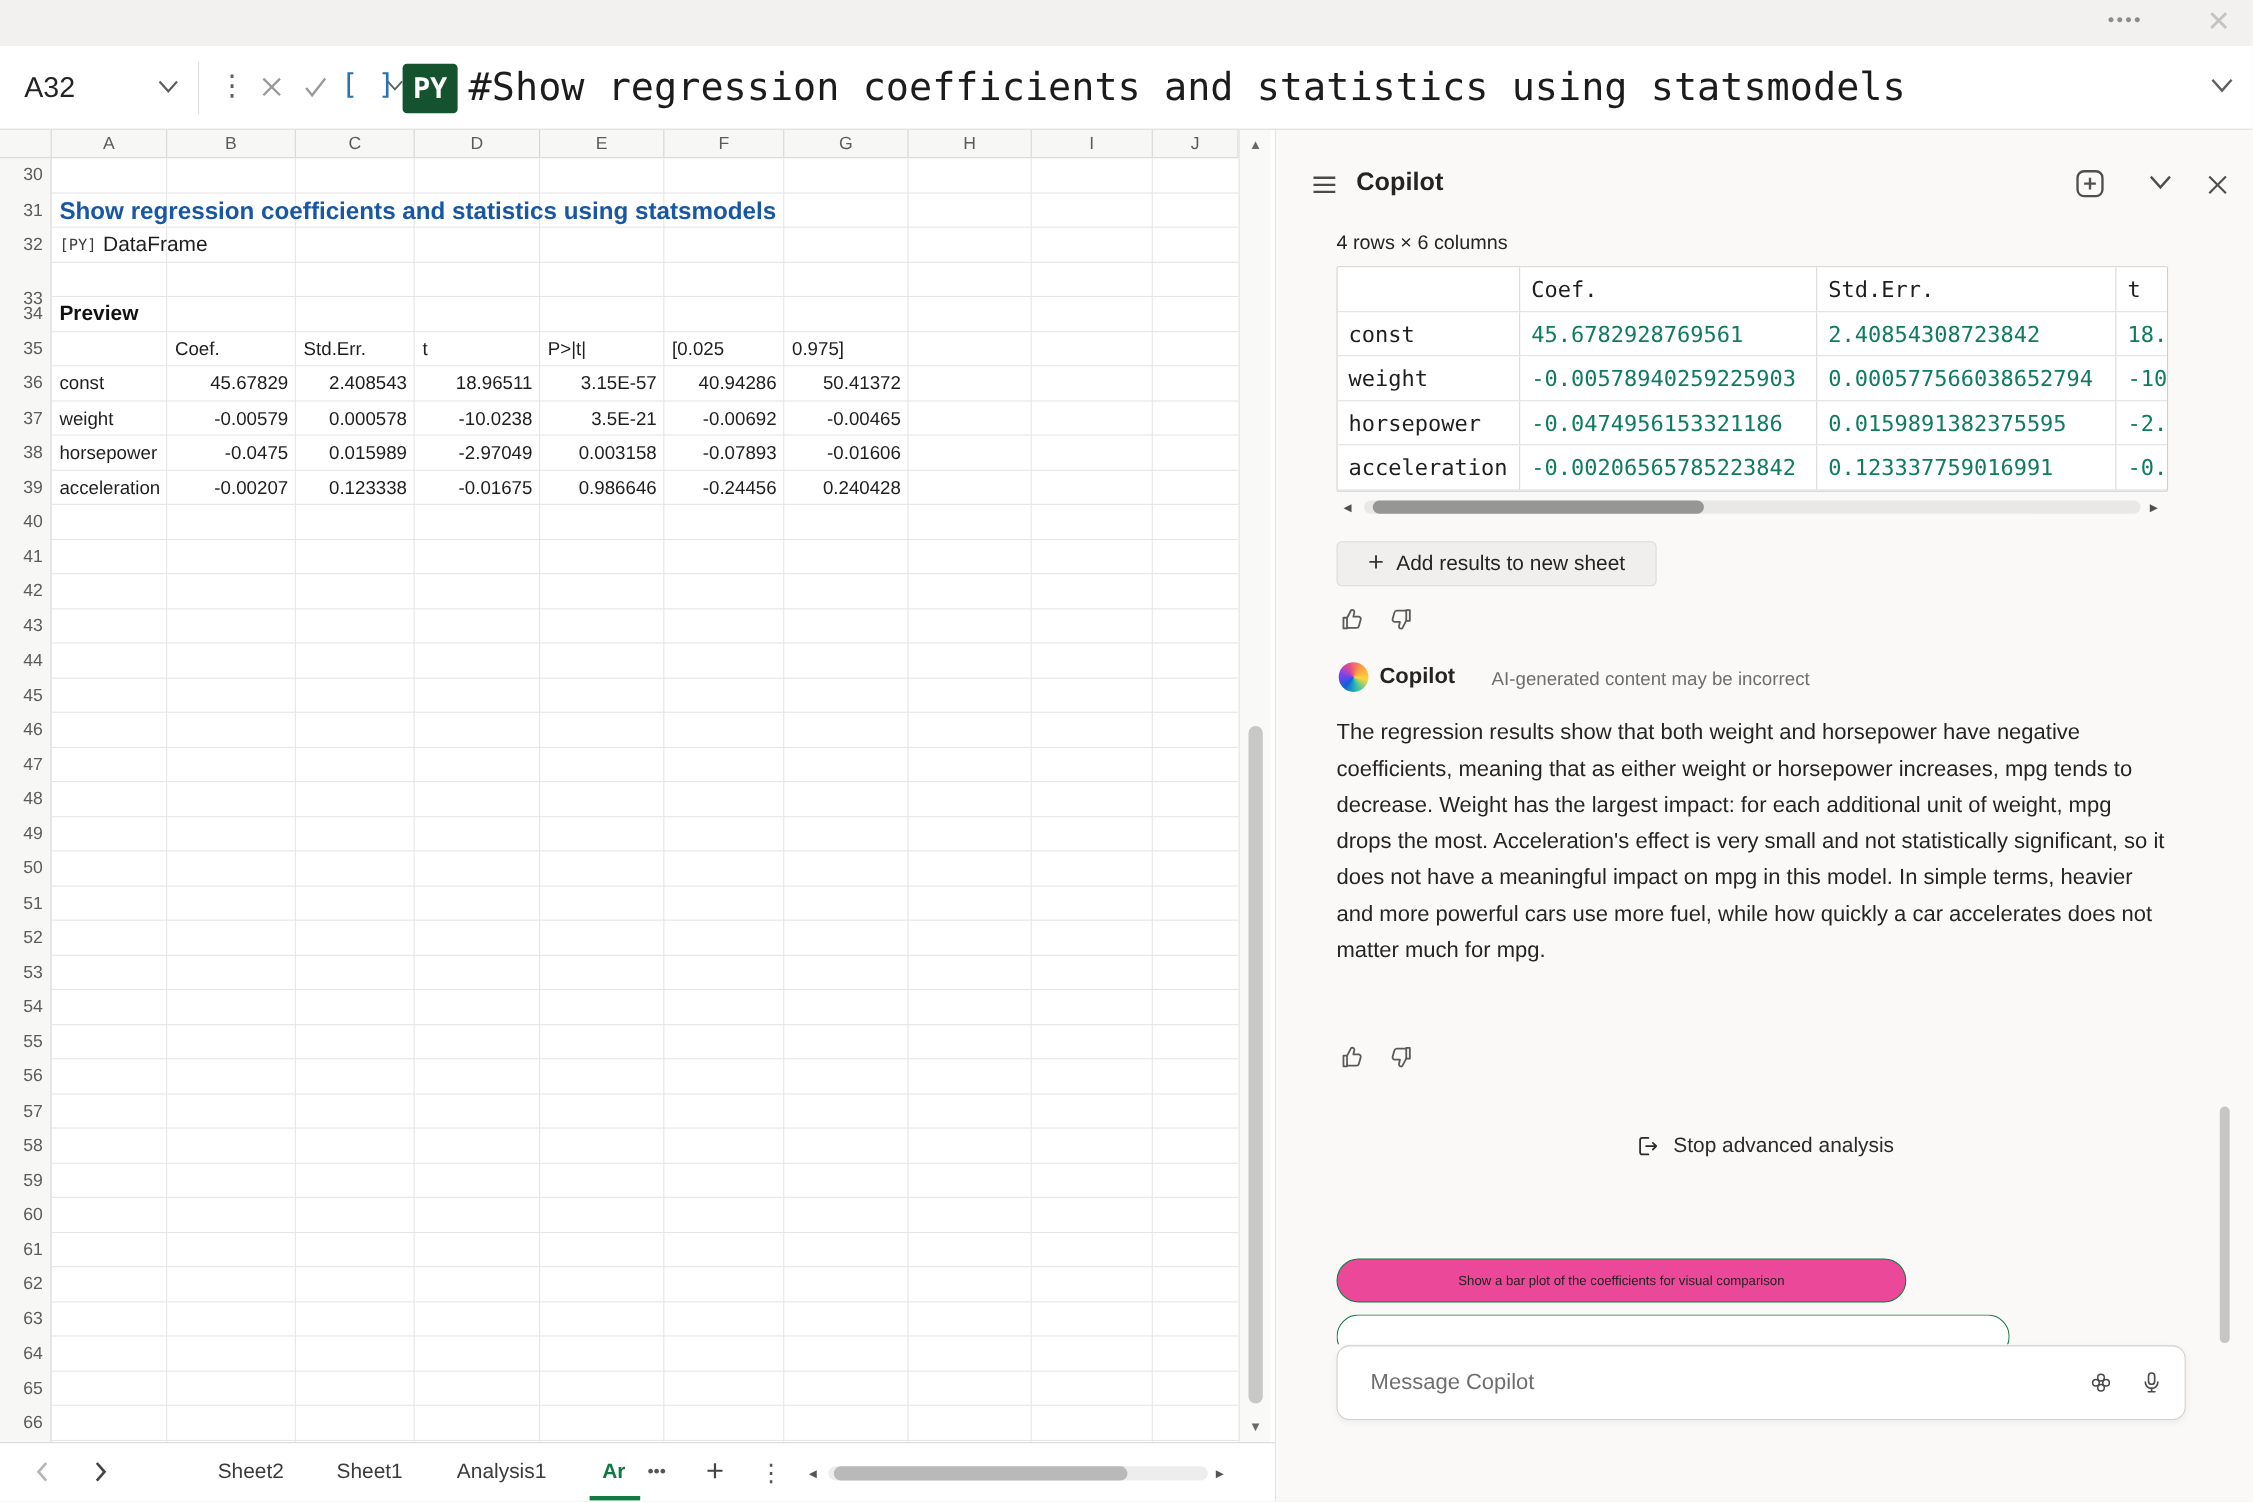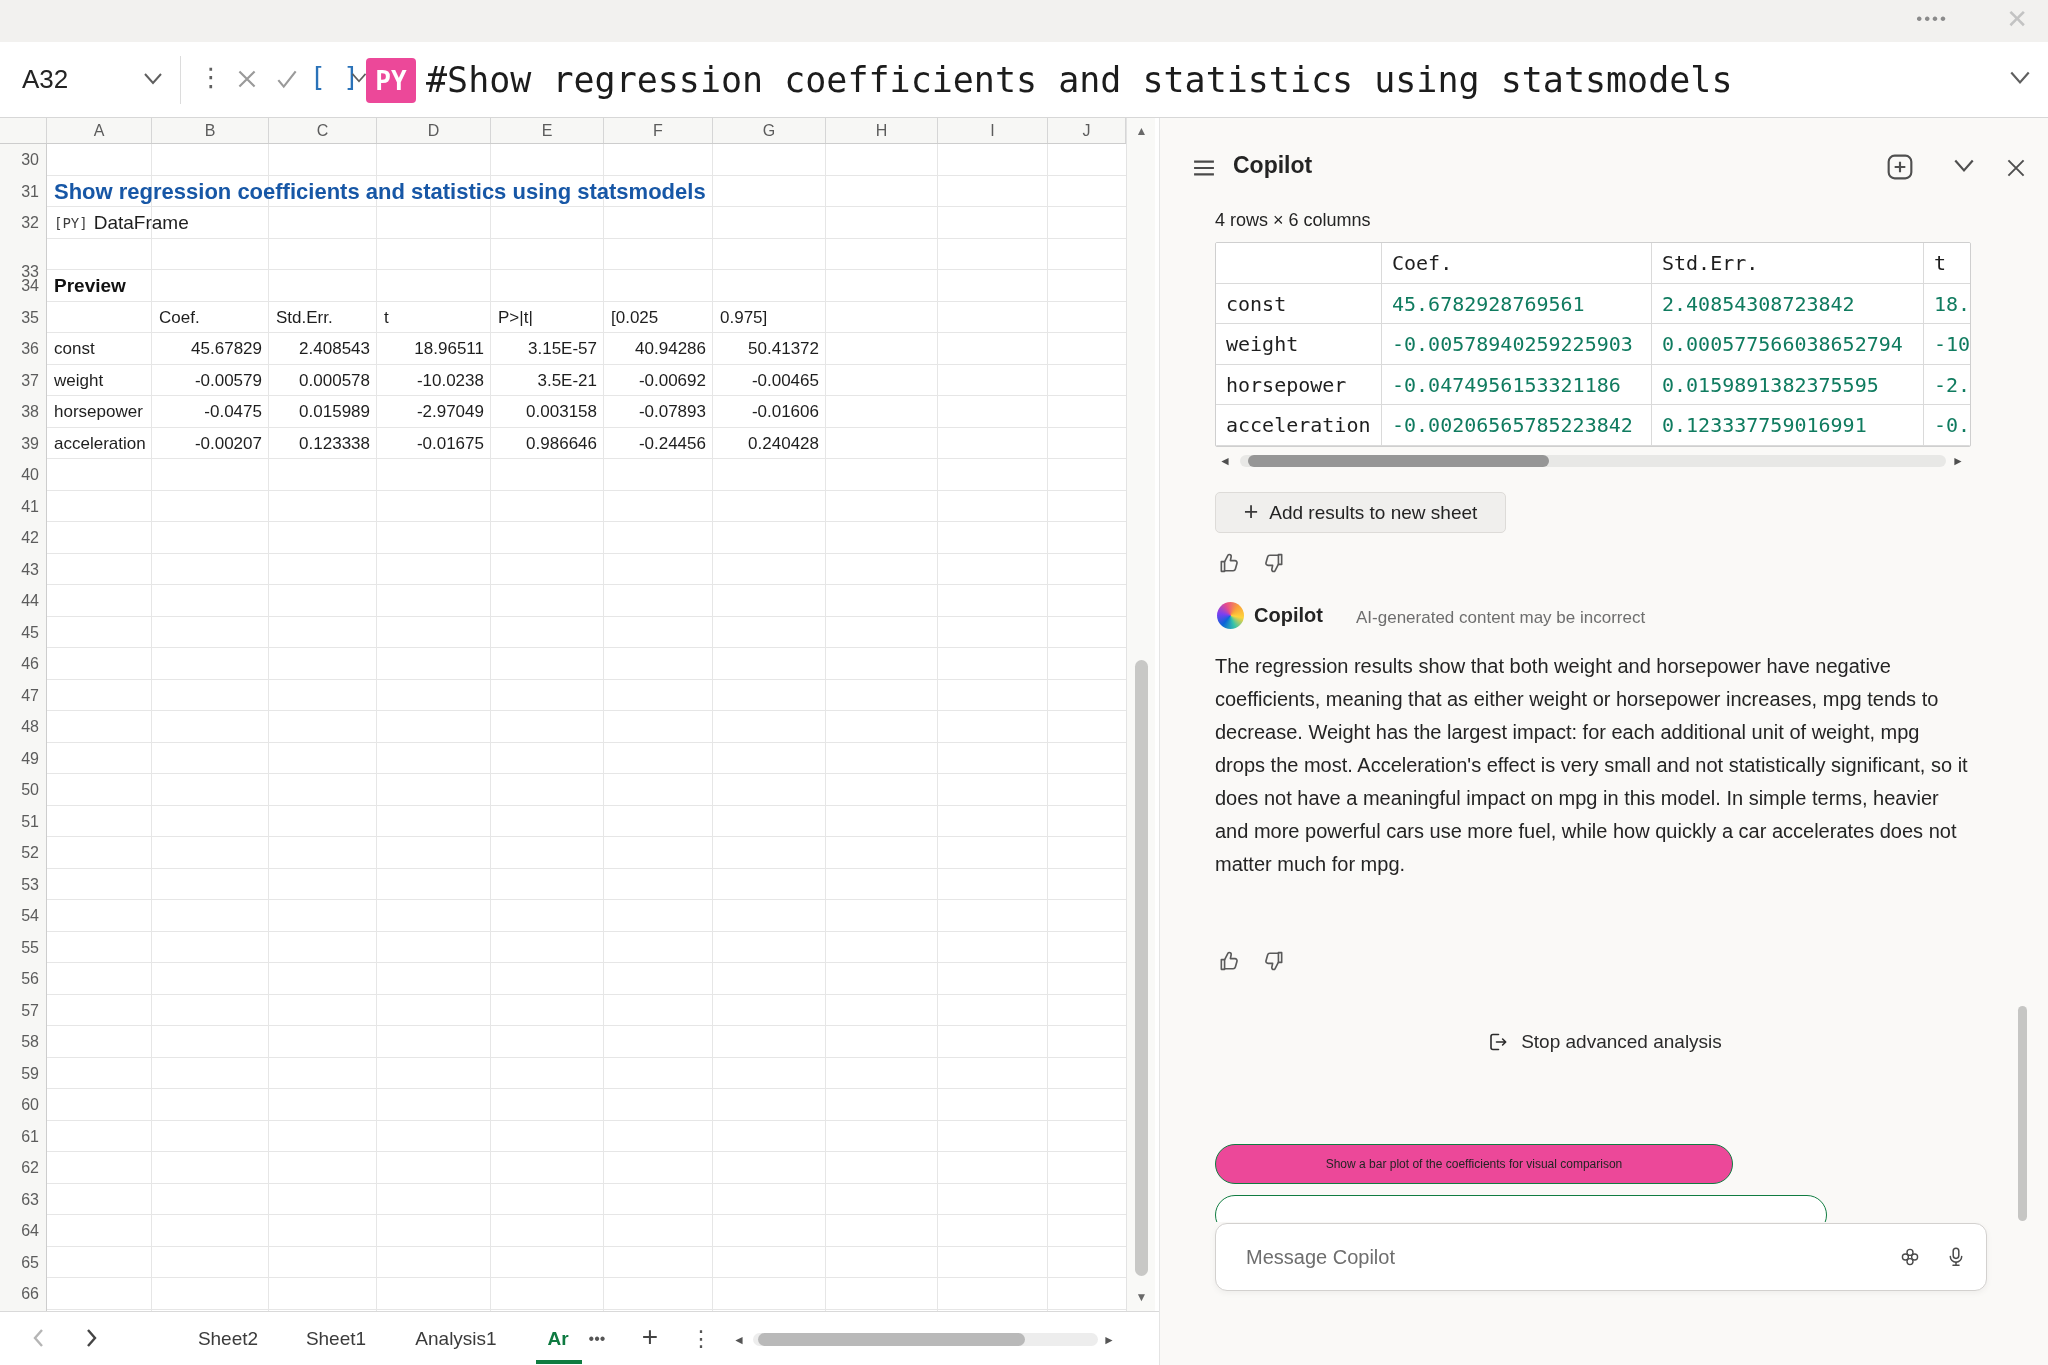--- a/index.html
+++ b/index.html
@@ -17,21 +17,21 @@
   #formulabar{position:absolute;left:0;top:42px;width:2048px;height:76px;background:#ffffff;border-bottom:1px solid #d7d7d7}
   #namebox-text{position:absolute;left:22px;top:22px;font-size:26px;color:#242424}
   .fb-icon{position:absolute;top:24px;color:#7a7a7a}
   #namebox-chev{left:142px;top:30px}
   #fb-divider{position:absolute;left:180px;top:14px;width:1px;height:48px;background:#dcdcdc}
   #fb-kebab{position:absolute;left:198px;top:20px;font-size:26px;color:#5f5f5f}
   #fb-cancel{left:234px}
   #fb-check{left:274px}
   #fb-brackets{position:absolute;left:310px;top:20px;font-size:26px;color:#2a72b8;letter-spacing:1px}
   #fb-bracket-chev{left:350px;top:30px}
-  #py-badge{position:absolute;left:366px;top:16px;width:50px;height:45px;background:#ec4899;color:#fff;border-radius:4px;
+  #py-badge{position:absolute;left:366px;top:16px;width:50px;height:45px;background:#14532d;color:#fff;border-radius:4px;
     display:flex;align-items:center;justify-content:center;font-size:26px;font-weight:700}
   #formula-text{position:absolute;left:426px;top:18px;font-size:35px;color:#1c1c1c;white-space:nowrap}
   #fb-expand{left:2008px;top:28px}
 
   
   #colheaders{position:absolute;left:0;top:118px;width:1126px;height:26px;background:#f7f7f5;border-bottom:1px solid #cdcdcd;display:flex}
   #corner{width:47px;height:100%;border-right:1px solid #d6d6d6}
   .colh{height:100%;display:flex;align-items:center;justify-content:center;font-size:16px;color:#5c5c5c;border-right:1px solid #d6d6d6}
   #gutter{position:absolute;left:0;top:144px;width:47px;height:1167px;background:#f7f7f5;border-right:1px solid #cdcdcd;overflow:hidden}
   .rown{position:absolute;right:7px;height:31.5px;line-height:31.5px;font-size:16px;color:#5c5c5c}

